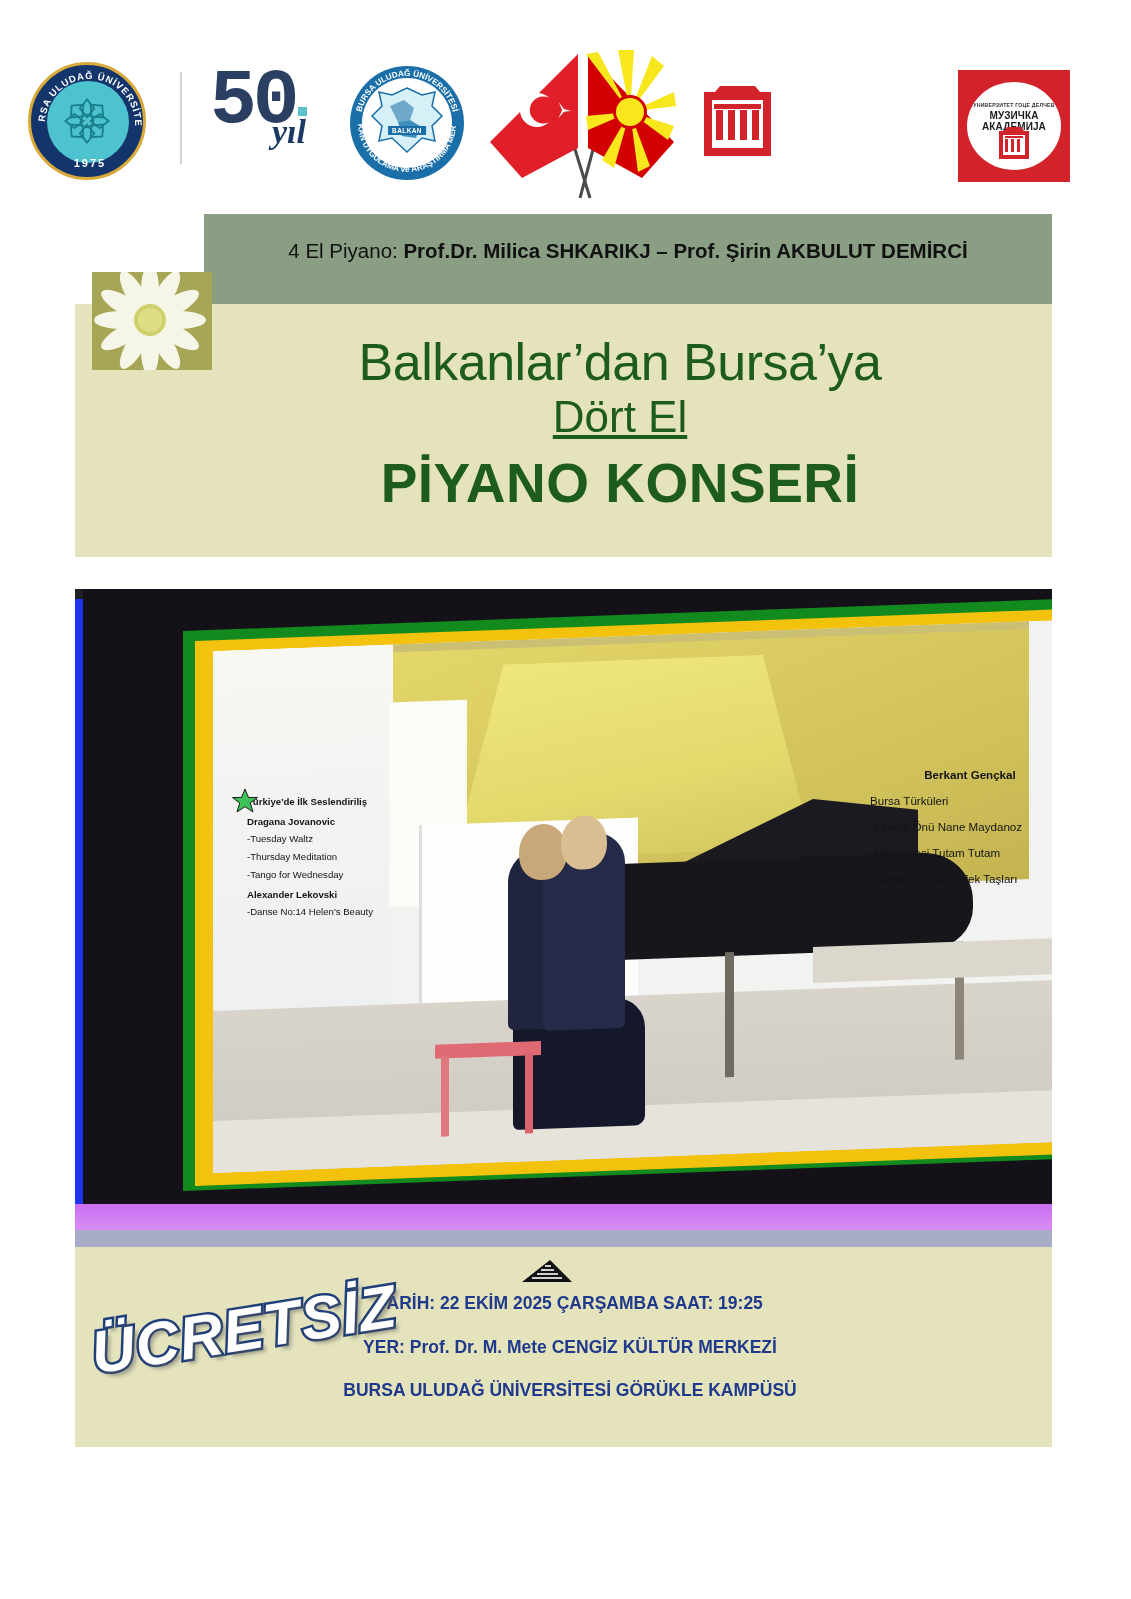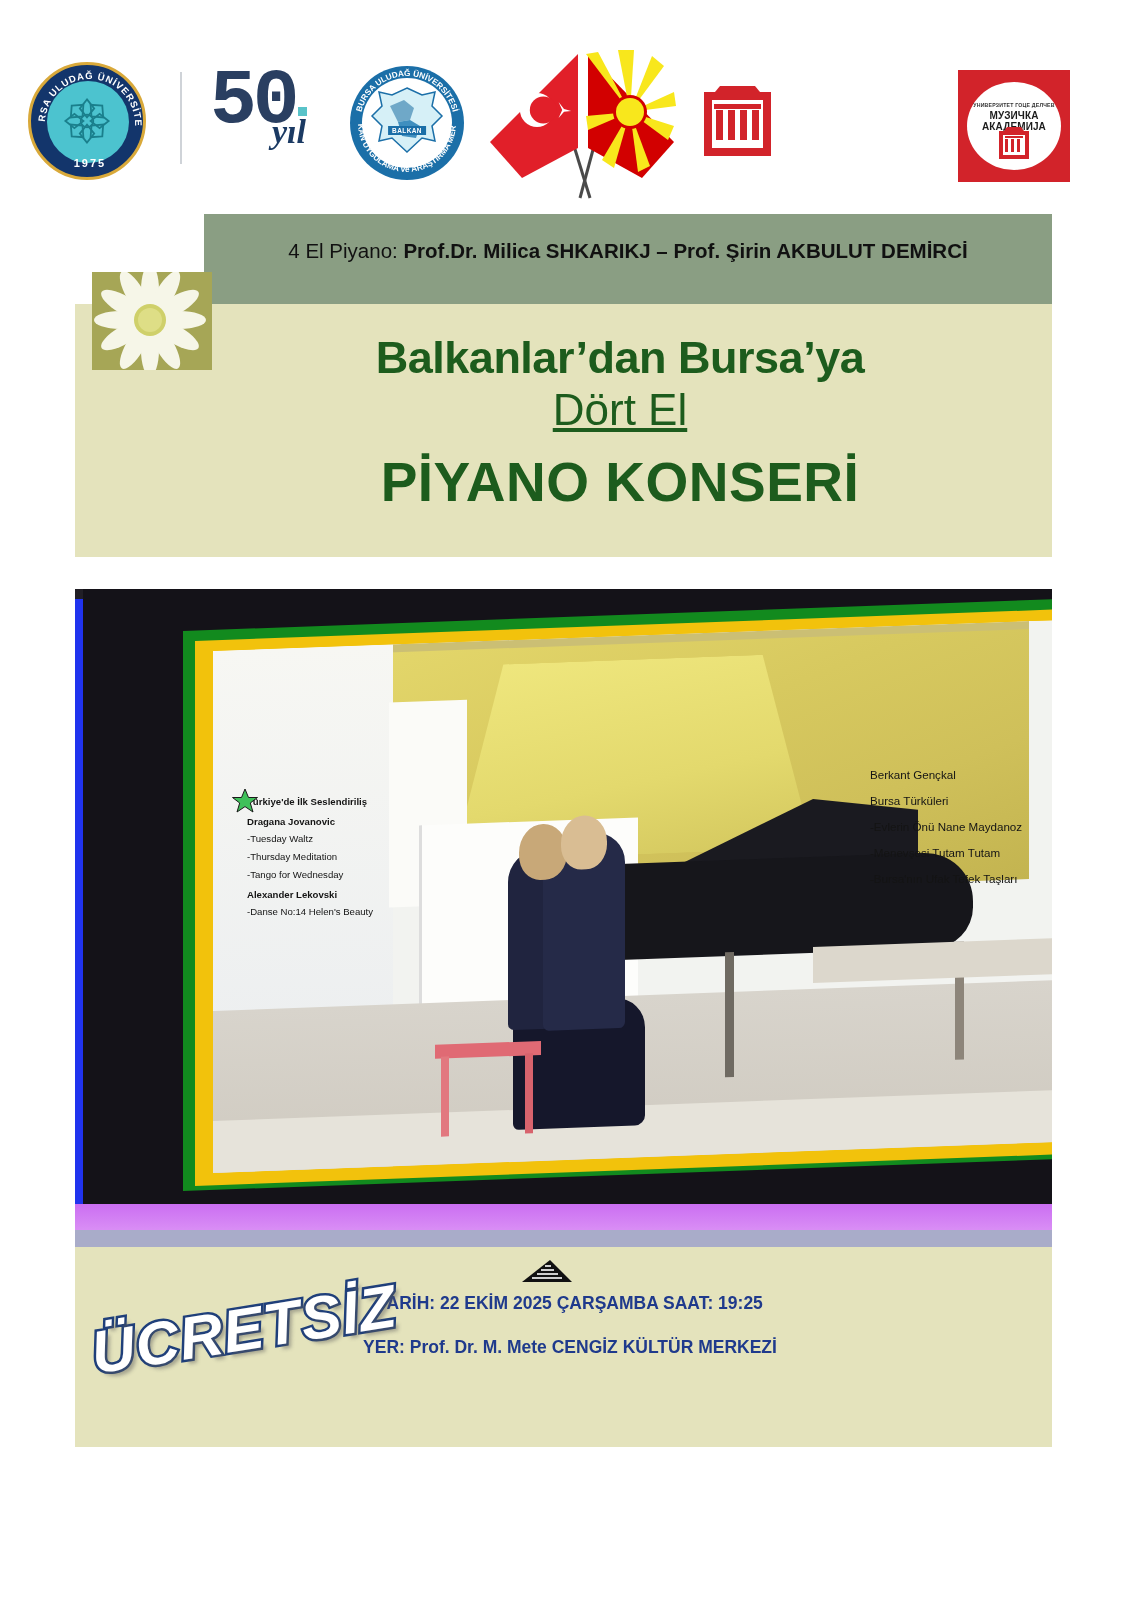--- a/index.html
+++ b/index.html
@@ -167,23 +167,23 @@
   #daisy {
     position: absolute; left: 17px; top: -32px;
     width: 120px; height: 98px; overflow: hidden;
     background: #a8a855;
   }
   #title-text {
     position: absolute; left: 130px; top: 30px; width: 830px;
     text-align: center; color: #1d5c1d;
     font-family: "Liberation Sans", sans-serif;
   }
-  #title-l1 { font-size: 45px; font-weight: bold; line-height: 1.08; letter-spacing: -0.5px;}
+  #title-l1 { font-size: 52px; font-weight: normal; line-height: 1.08; letter-spacing: -0.5px;}
   #title-l2 { font-size: 44px; font-weight: normal; line-height: 1.12; margin-top:2px;text-decoration:underline;}
-  #title-l3 { font-size: 55px; font-weight: bold; line-height: 1.1; letter-spacing: 0.5px; margin-top:18px;}
+  #title-l3 { font-size: 55px; font-weight: bold; line-height: 1.1; letter-spacing: 0.5px; margin-top:12px;}
 
   
   #photo {
     position: absolute;
     left: 75px; top: 589px;
     width: 977px; height: 658px;
     background: #211f26;
     overflow: hidden;
   }
   .photo-layer { position: absolute; }
@@ -272,21 +272,21 @@
     font-family: "Liberation Sans", sans-serif;
     line-height: 1.85;
     z-index: 6;
   }
   #prog-left { left: 247px; top: 793px; width: 230px; font-size: 9.6px; }
   #prog-left .pl-title { font-weight: bold; }
   #prog-left .pl-head  { font-weight: bold; margin-top: 2px; }
   #prog-left .pl-item  { }
   #star-icon { position:absolute; left:232px; top:788px; width:26px; height:26px; z-index:7;}
   #prog-right { left: 870px; top: 762px; width: 200px; font-size: 11.6px; line-height: 2.25; }
-  #prog-right .pr-head { font-weight: normal; }
+  #prog-right .pr-head { font-weight: bold; text-align: center; }
 
   
   #bar-violet {
     position:absolute; left:75px; top:1204px; width:977px; height:26px;
     background: linear-gradient(180deg,#cb6ef2,#d98ef5);
   }
   #bar-gray {
     position:absolute; left:75px; top:1230px; width:977px; height:17px;
     background: #a9acc9;
   }
@@ -564,15 +564,16 @@
       <line x1="29" y1="12" x2="42" y2="12"></line>
       <line x1="33" y1="8" x2="39" y2="8"></line>
     </g>
   </svg>
 
   <div id="ucretsiz">ÜCRETSİZ</div>
 
   <div id="event-lines">
     <div>TARİH: 22 EKİM 2025 ÇARŞAMBA  SAAT: 19:25</div>
     <div>YER: Prof. Dr. M. Mete CENGİZ KÜLTÜR MERKEZİ</div>
+    <div>BURSA ULUDAĞ ÜNİVERSİTESİ GÖRÜKLE KAMPÜSÜ</div>
   </div>
 
 </div>
 
 </body></html>

